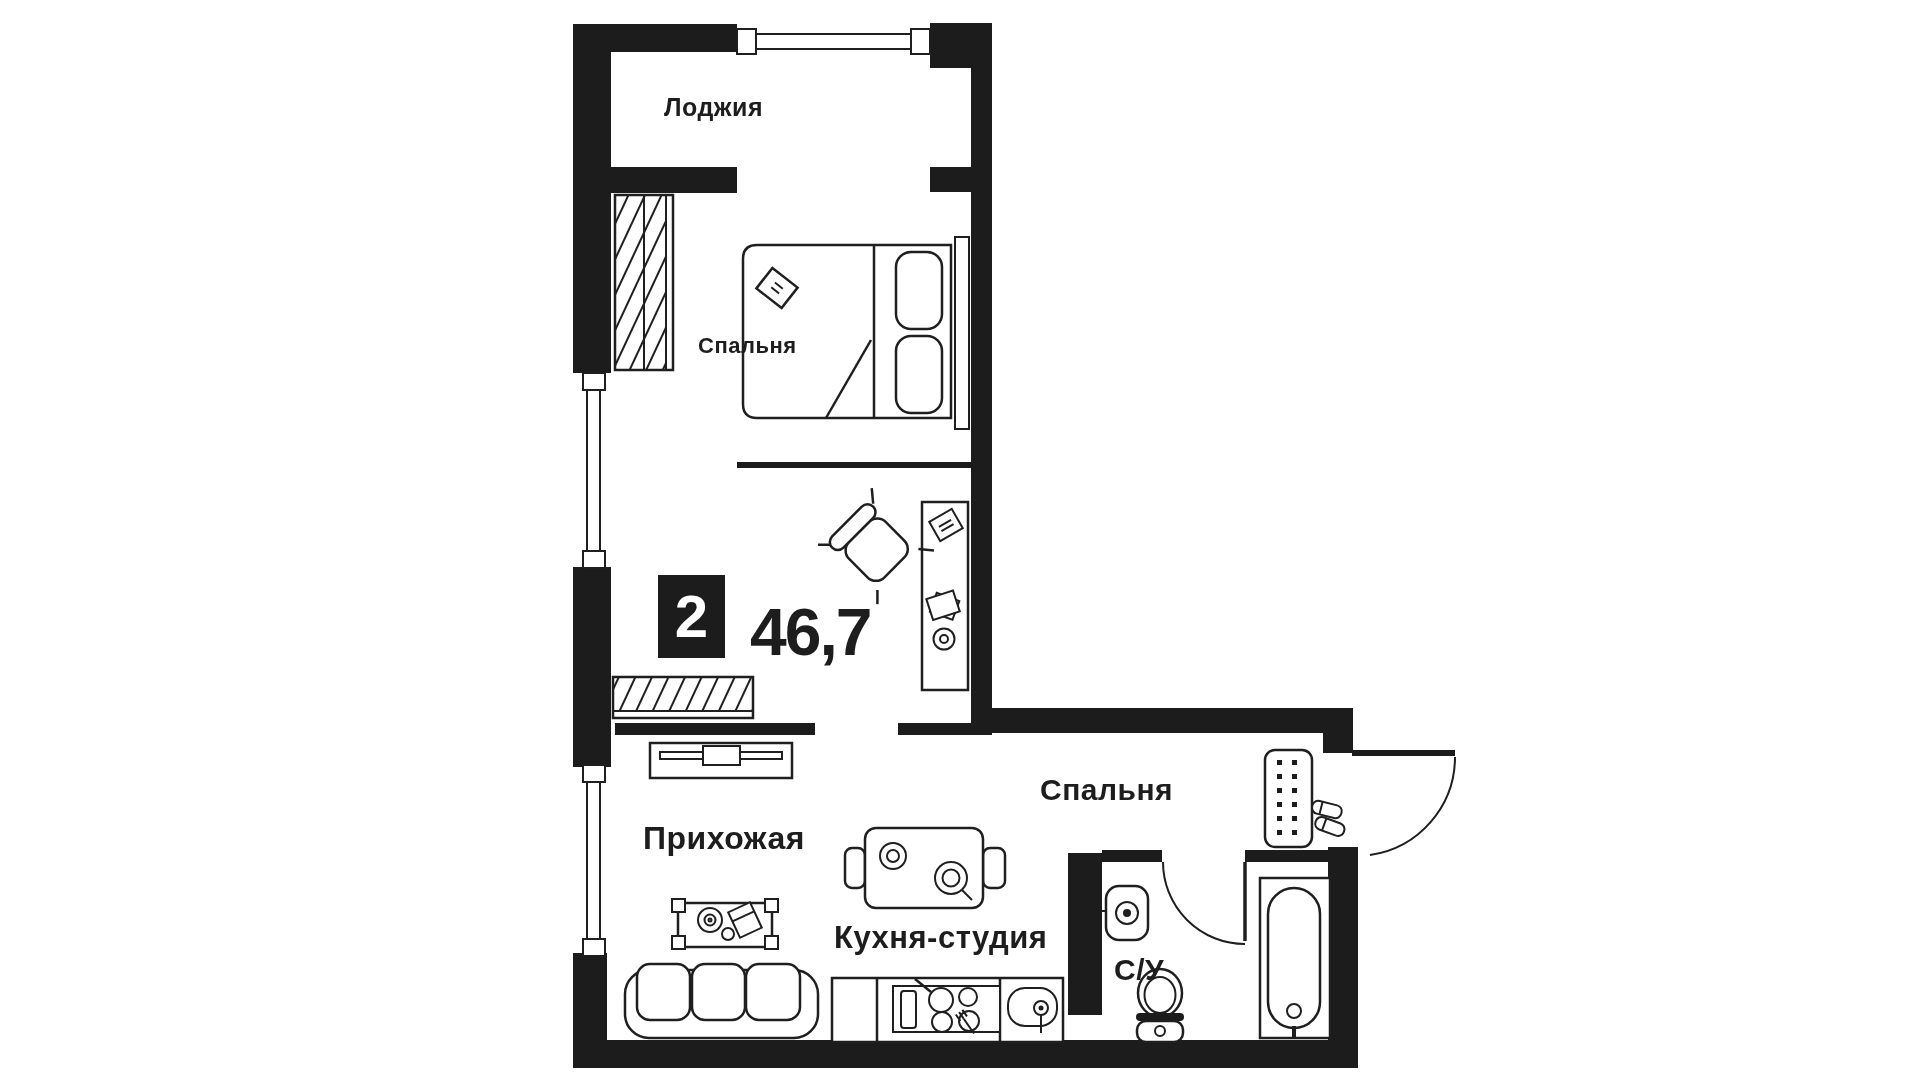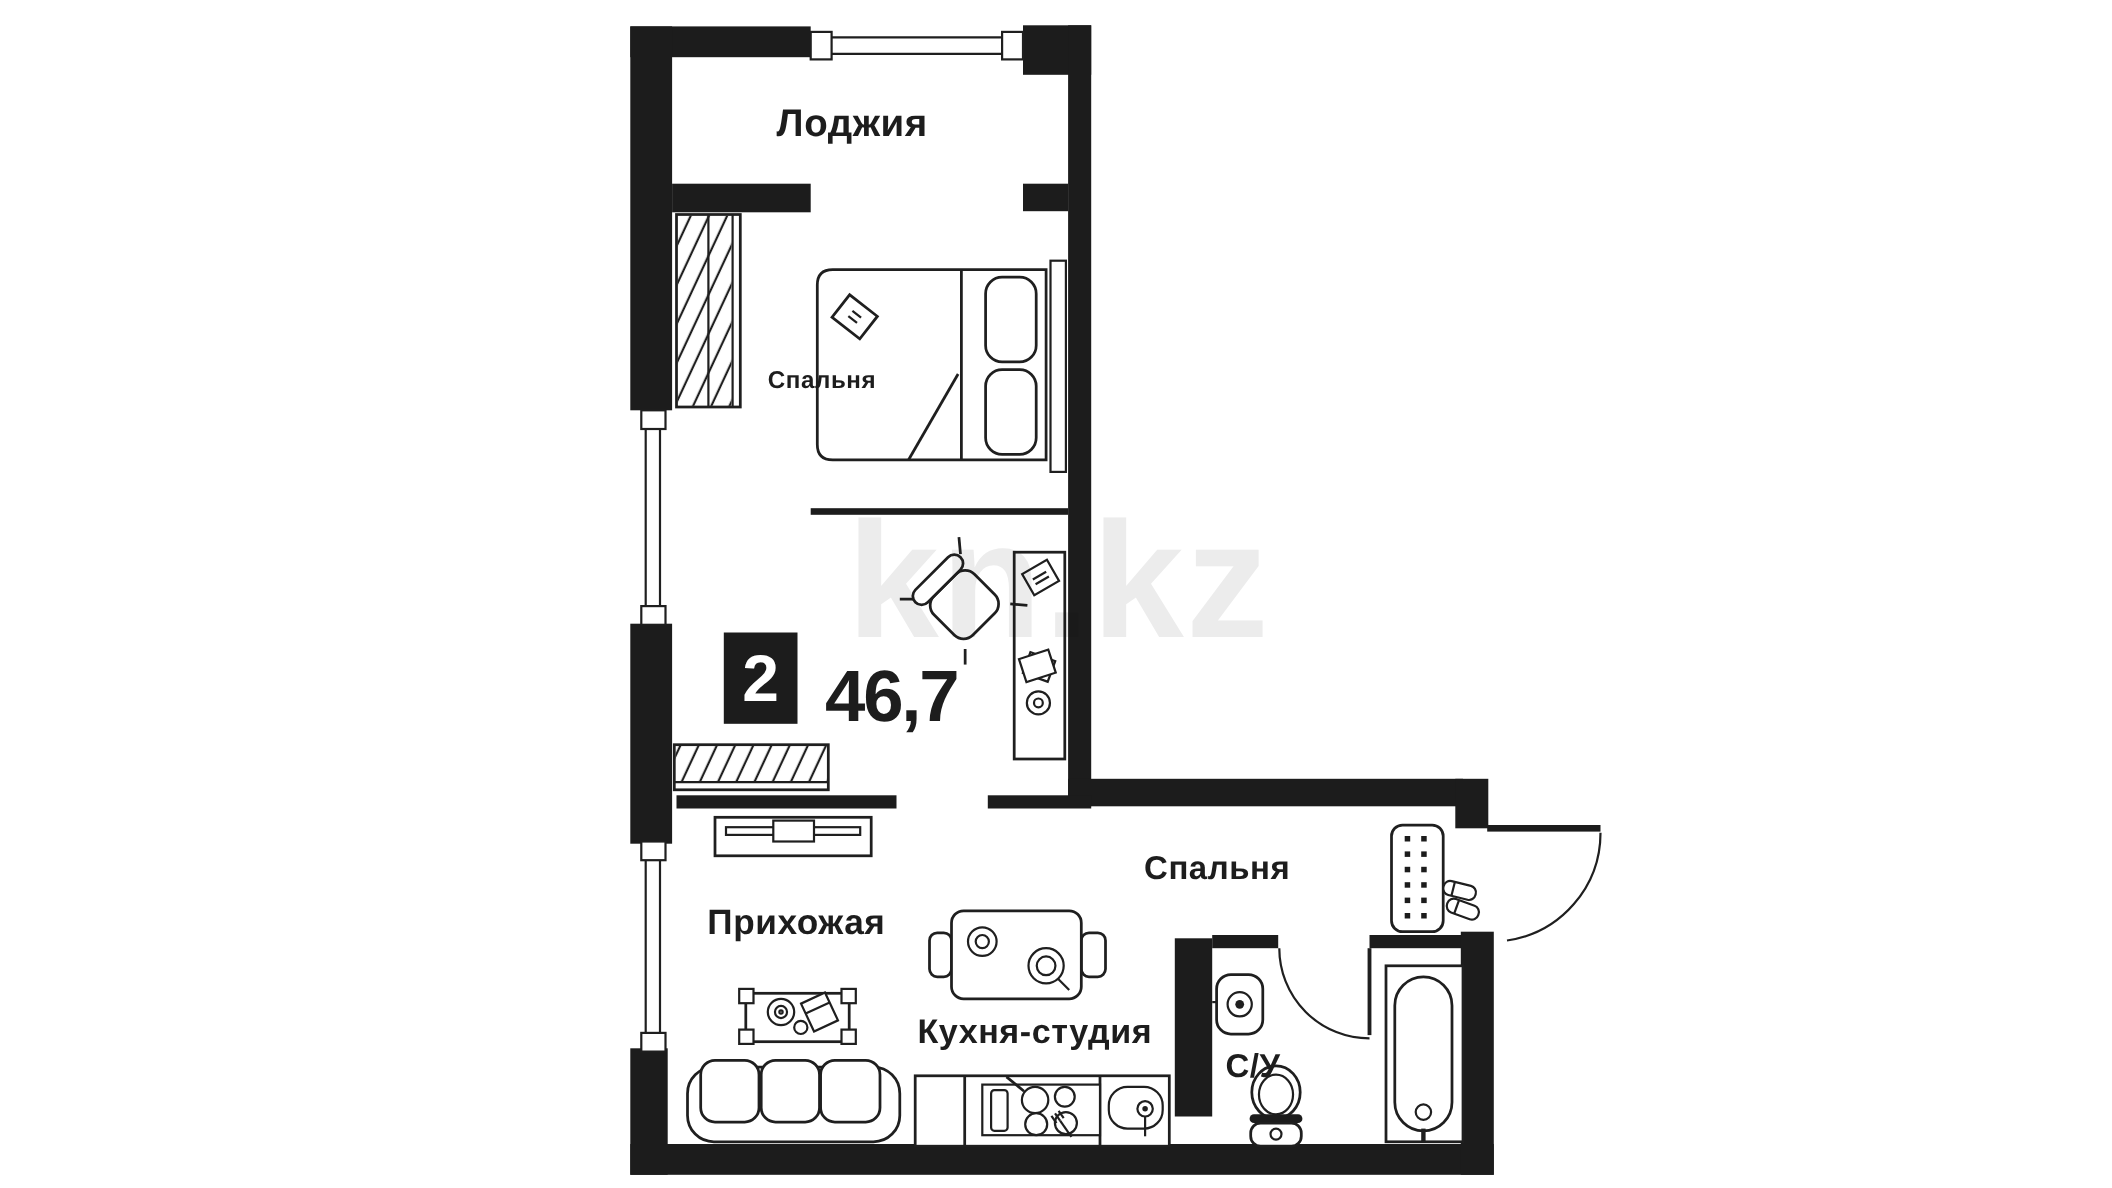--- a/index.html
+++ b/index.html
@@ -42,21 +42,20 @@
   #area-value{
     position:absolute;left:750px;top:594px;z-index:4;
     font-size:66px;font-weight:700;color:var(--text);letter-spacing:-2px;
   }
 </style>
 </head>
 <body>
 
 <div id="plan-stage">
 
-  <div id="watermark">kn.kz</div>
 
   <svg id="plan-svg" width="1920" height="1080" viewBox="0 0 1920 1080">
     <defs>
       <pattern id="hatch" patternUnits="userSpaceOnUse" width="15" height="15" patternTransform="rotate(25)">
         <line x1="7" y1="-2" x2="7" y2="17" stroke="#1f1f1f" stroke-width="2"></line>
       </pattern>
     </defs>
 
     <g class="wall">
       <rect x="573" y="24" width="164" height="28"></rect>
@@ -270,21 +269,21 @@
       <circle class="wf2" cx="1160" cy="1031" r="5"></circle>
     </g>
     <g>
       <rect class="wf" x="1260" y="878" width="70" height="160"></rect>
       <rect class="wf" x="1268" y="888" width="52" height="140" rx="26"></rect>
       <circle class="wf2" cx="1294" cy="1011" r="7"></circle>
       <line x1="1294" y1="1026" x2="1294" y2="1039" stroke="#1f1f1f" stroke-width="4"></line>
     </g>
   </svg>
 
-  <div class="label" style="left:706px;top:93px;font-size:35px">Лоджия</div>
+  <div class="label" style="left:664px;top:93px;font-size:25px">Лоджия</div>
   <div class="label" style="left:698px;top:333px;font-size:22px">Спальня</div>
   <div class="label" style="left:643px;top:820px;font-size:32px">Прихожая</div>
   <div class="label" style="left:834px;top:920px;font-size:31px">Кухня-студия</div>
   <div class="label" style="left:1040px;top:773px;font-size:30px">Спальня</div>
   <div class="label" style="left:1114px;top:953px;font-size:30px">С/У</div>
 
   <div id="type-badge">2</div>
   <div id="area-value">46,7</div>
 
 </div>

